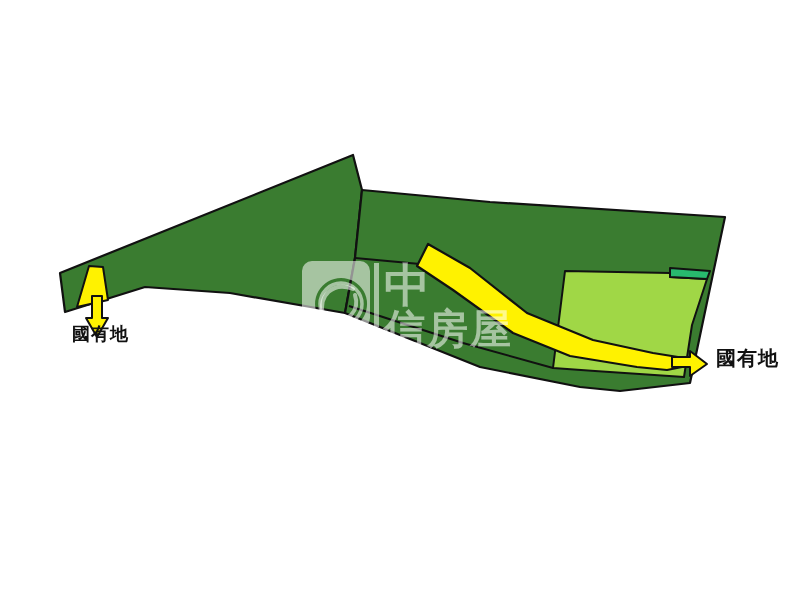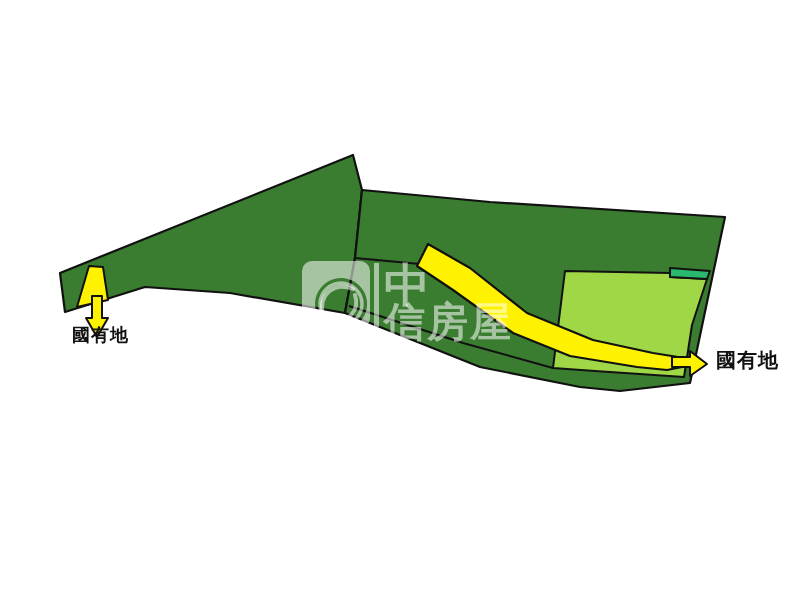--- a/index.html
+++ b/index.html
@@ -18,31 +18,32 @@
   .map-svg {
     position: absolute;
     left: 0;
     top: 0;
   }
   .plot-label {
     position: absolute;
     font-weight: 700;
     white-space: nowrap;
     line-height: 1;
+    font-family: Liberation Mono, monospace;
   }
   .label-left  { left: 72px;  top: 326px; font-size: 18px; letter-spacing: 1px; }
   .label-right { left: 716px; top: 350px; font-size: 20px; letter-spacing: 1px; }
   .wm-text {
     position: absolute;
     font-weight: 700;
     white-space: nowrap;
     line-height: 1;
   }
   .wm-line1 { left: 384px; top: 262px; font-size: 46px; }
-  .wm-line2 { left: 384px; top: 302px; font-size: 41px; letter-spacing: 2px; }
+  .wm-line2 { left: 384px; top: 309px; font-size: 41px; letter-spacing: 2px; }
 </style>
 </head>
 <body>
 
 <div class="stage" style="background: rgb(255, 255, 255);">
 
   <svg class="map-svg" width="800" height="600" viewBox="0 0 800 600">
 
     <g id="shapes-layer">
         <polygon points="353,155 362,190 355,258 345,313 230,293 145,287 65,312 60,273" fill="#3A7C30" stroke="#111111" stroke-width="2.2" stroke-linejoin="round"></polygon>

